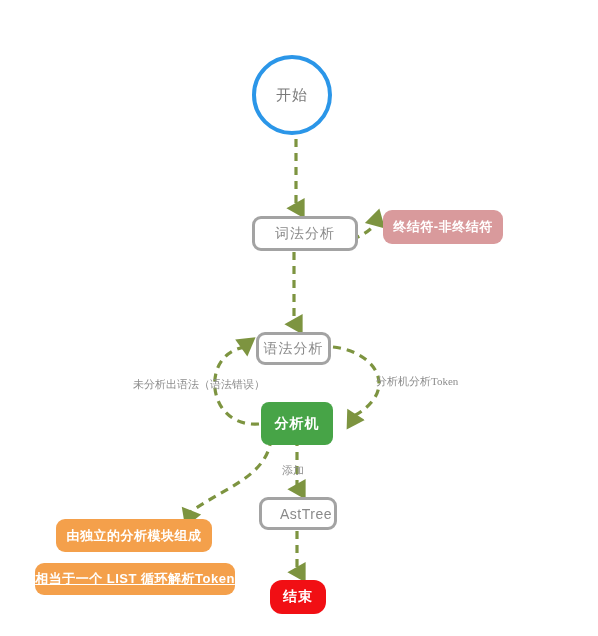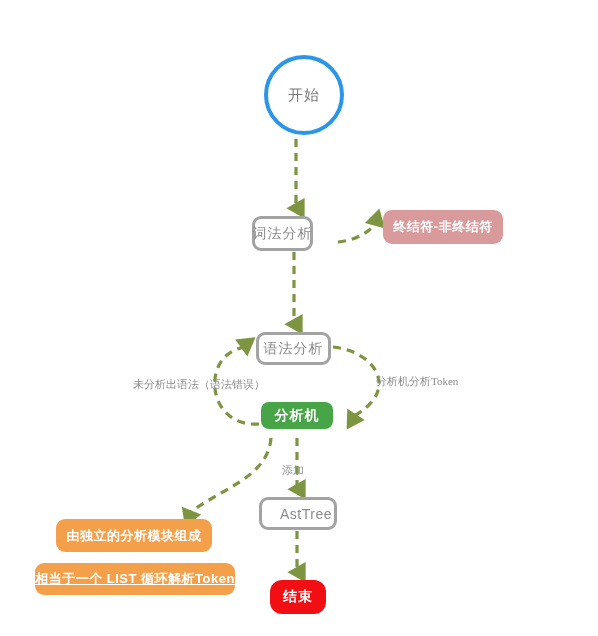--- a/index.html
+++ b/index.html
@@ -24,47 +24,47 @@
     position: absolute;
     box-sizing: border-box;
     display: flex;
     align-items: center;
     justify-content: center;
     text-align: center;
     white-space: nowrap;
   }
   
   .node-start {
-    left: 264px;
+    left: 252px;
     top: 55px;
     width: 80px;
     height: 80px;
     border-radius: 50%;
     border: 4px solid #2b96e8;
     background: #ffffff;
     color: #7a7a7a;
     font-size: 15px;
     letter-spacing: 1px;
   }
   
   .node-proc {
     border: 3px solid #a3a3a3;
     border-radius: 9px;
     background: #ffffff;
     color: #8a8a8a;
     font-size: 14px;
     letter-spacing: 1px;
   }
-  .node-lex   { left: 252px; top: 216px; width: 61px; height: 35px; }
+  .node-lex   { left: 252px; top: 216px; width: 106px; height: 35px; }
   .node-syn   { left: 256px; top: 332px; width: 75px; height: 33px; }
   .node-ast   { left: 259px; top: 497px; width: 78px; height: 33px;
                 letter-spacing: 0.5px; font-size: 14px; padding-left: 16px; }
   
   .node-green {
-    left: 261px; top: 402px; width: 72px; height: 27px;
+    left: 261px; top: 402px; width: 72px; height: 43px;
     border-radius: 8px;
     background: #47a447;
     color: #ffffff;
     font-size: 14px;
     font-weight: bold;
     letter-spacing: 1px;
   }
   
   .node-end {
     left: 270px; top: 580px; width: 56px; height: 34px;

